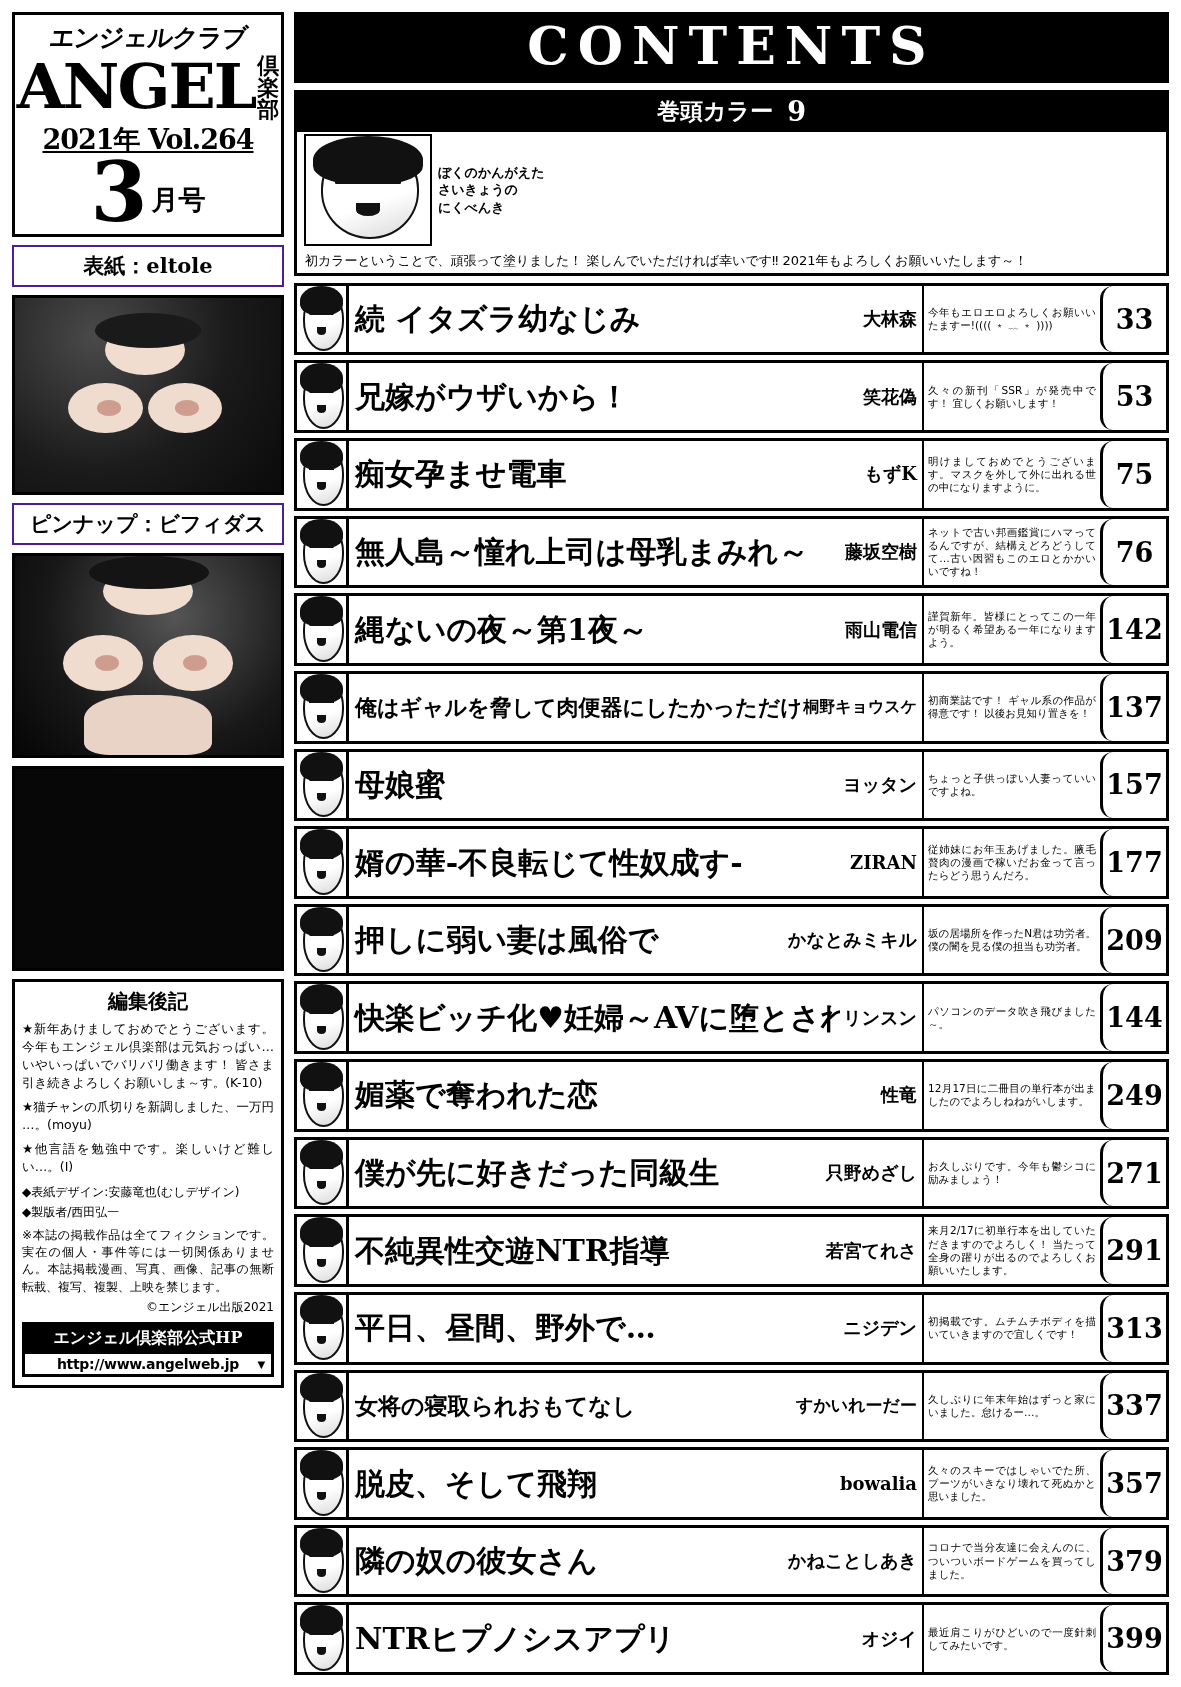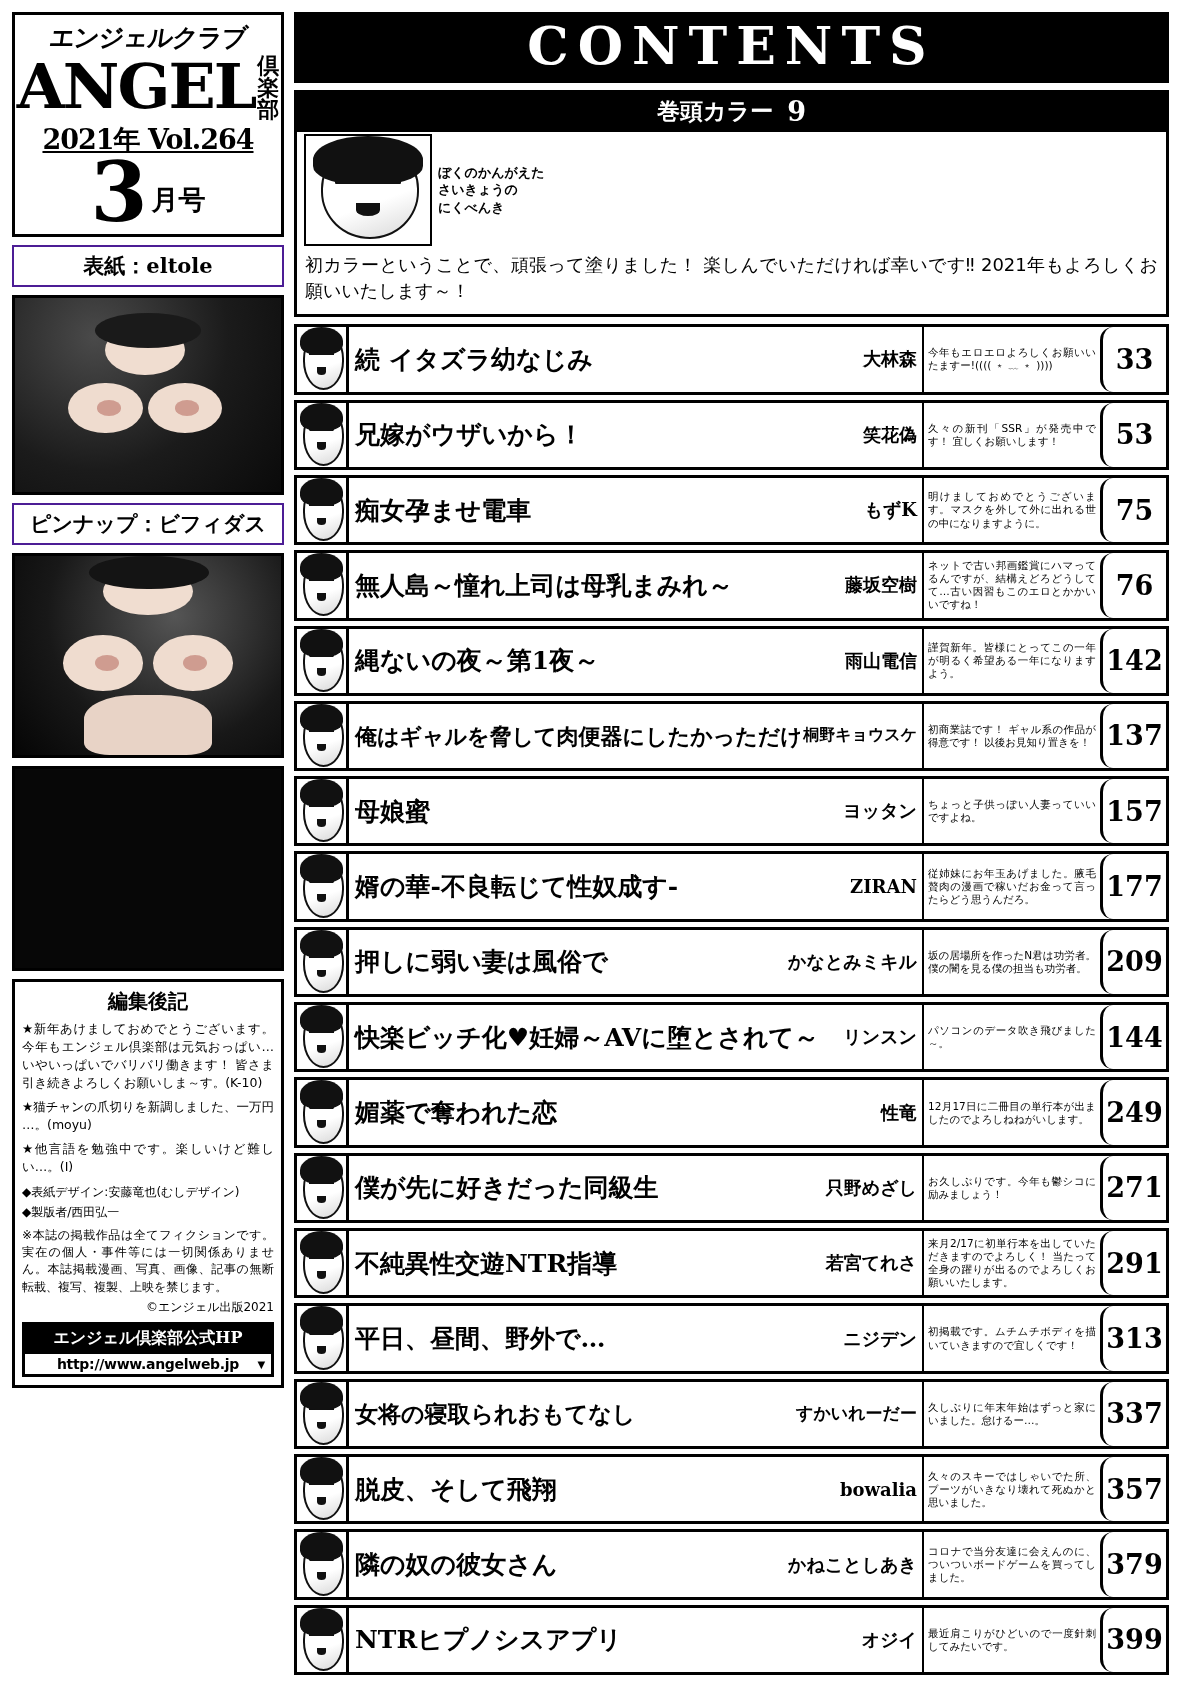--- a/index.html
+++ b/index.html
@@ -109,39 +109,39 @@
   }
   .feature-body { display: flex; gap: 6px; padding: 2px 7px 3px; align-items: center; }
   .feature-thumb {
     width: 128px; height: 112px; flex: 0 0 128px; border: 2px solid #000; position: relative;
     overflow: hidden; background: #fff;
   }
   .feature-cap {
     font-family: "DejaVu Serif", serif; font-weight: bold; font-size: 13px; line-height: 1.35;
   }
   .feature-note {
-    font-size: 18px; line-height: 1.45; padding: 3px 8px 10px; text-align: justify;
+    font-size: 13px; line-height: 1.45; padding: 3px 8px 2px; text-align: justify;
   }
 
   
   .toc { display: flex; flex-direction: column; gap: 5px; flex: 1 1 auto; }
   .toc-row {
     display: flex; align-items: stretch; border: 3px solid #000; background: #fff;
     height: 100%; min-height: 0;
   }
   .toc-thumb {
     width: 52px; flex: 0 0 52px; border-right: 3px solid #000; position: relative; overflow: hidden;
     background: #fff;
   }
   .toc-title-cell {
     flex: 1 1 auto; display: flex; align-items: center; padding: 0 6px; min-width: 0;
     overflow: hidden;
   }
   .toc-title {
-    font-family: "DejaVu Serif", serif; font-weight: bold; font-size: 25px; line-height: 1.0;
+    font-family: "DejaVu Serif", serif; font-weight: bold; font-size: 30px; line-height: 1.0;
     white-space: nowrap;
   }
   .toc-author {
     font-family: "DejaVu Serif", serif; font-weight: bold; font-size: 18px;
     display: flex; align-items: center; justify-content: flex-end;
     padding: 0 5px 0 3px; white-space: nowrap; flex: 0 0 auto;
   }
   .toc-comment {
     width: 178px; flex: 0 0 178px; border-left: 2px solid #000;
     font-size: 10.5px; line-height: 1.25; padding: 3px 4px; display: flex; align-items: center;

